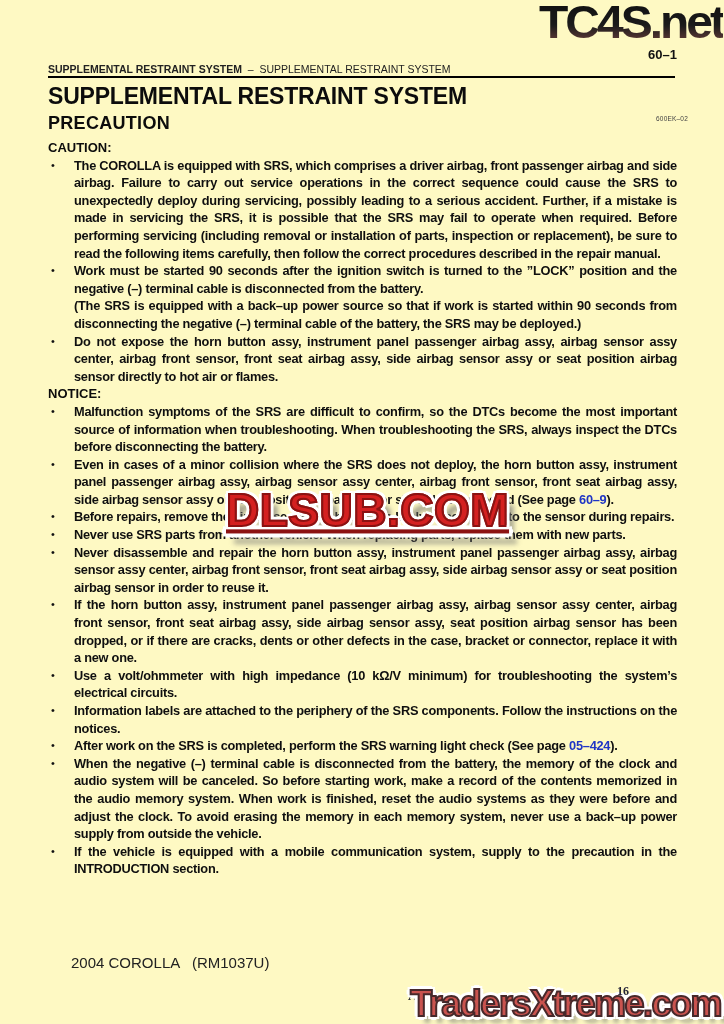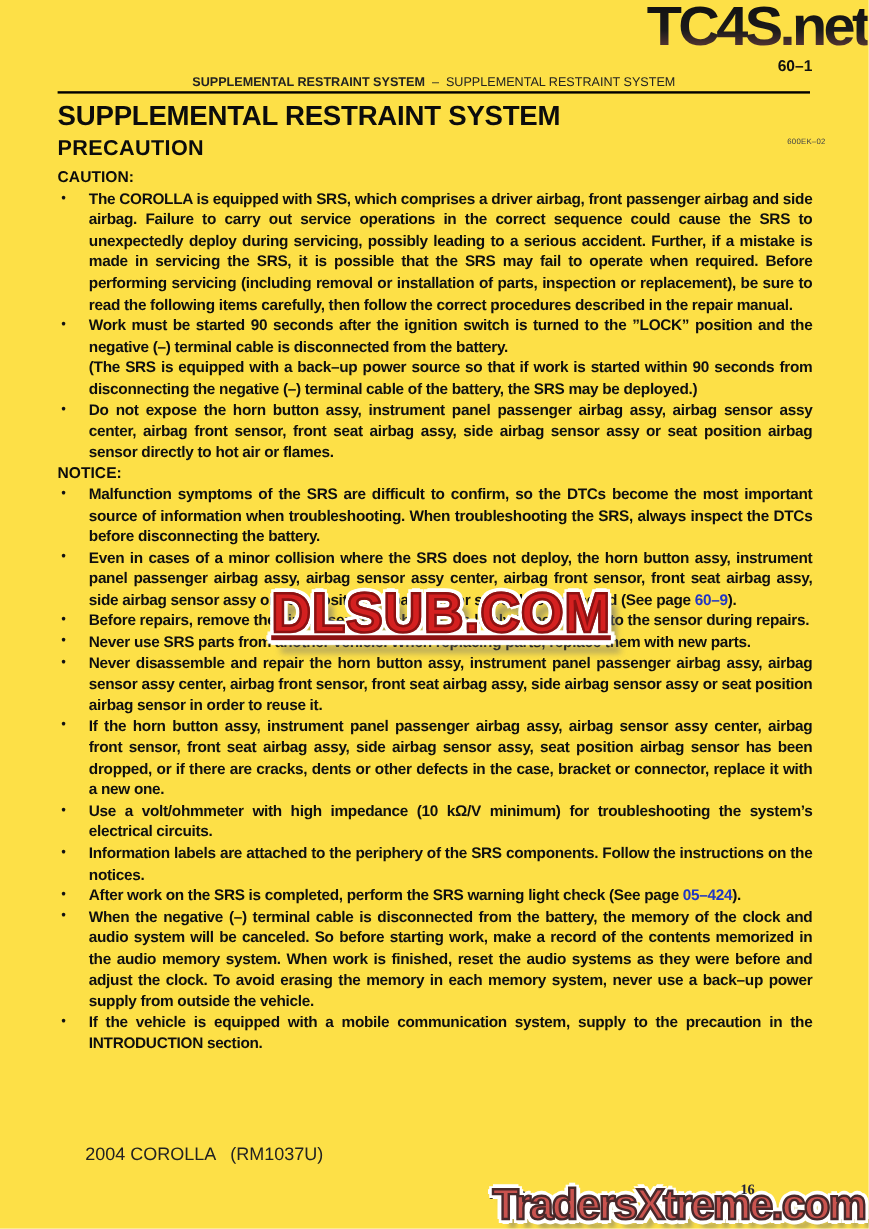--- a/index.html
+++ b/index.html
@@ -1,35 +1,35 @@
 <!DOCTYPE html>
 <html style="--link-color: #1f35c5; --wm-red: #d42020; --wm-bottom-red: #c9534f;"><head>
 <meta charset="utf-8">
 <style>
   html,body{margin:0;padding:0;background:#ffffff;}
   .page{
-    position:relative;width:724px;height:1024px;background:#fde047;
+    position:relative;width:724px;height:1024px;background:#fef9c3;
     overflow:hidden;font-family:"Liberation Sans",sans-serif;color:#111;
   }
   
   .tc4s-logo{
     position:absolute;top:0px;right:1px;
     font-size:48px;font-weight:bold;letter-spacing:-3px;line-height:48px;
     background:linear-gradient(#101010 0%,#1b1b1b 55%,#74443f 100%);
     -webkit-background-clip:text;background-clip:text;color:transparent;
     transform:scaleY(0.96);transform-origin:top right;
   }
   .page-number{
     position:absolute;top:47px;right:47px;
     font-size:13px;font-weight:bold;color:#111;
   }
   
   .running-header{
     position:absolute;top:63px;left:48px;width:627px;
-    text-align:center;font-size:10.5px;color:#222;white-space:pre;
+    font-size:10.5px;color:#222;white-space:pre;
   }
   .running-header .bold{font-weight:bold;}
   .header-rule{
     position:absolute;top:76px;left:48px;width:627px;height:2px;background:#000;
   }
   
   .main-title{
     position:absolute;top:83px;left:48px;
     font-size:23px;font-weight:bold;letter-spacing:-0.2px;color:#0c0c0c;
   }

